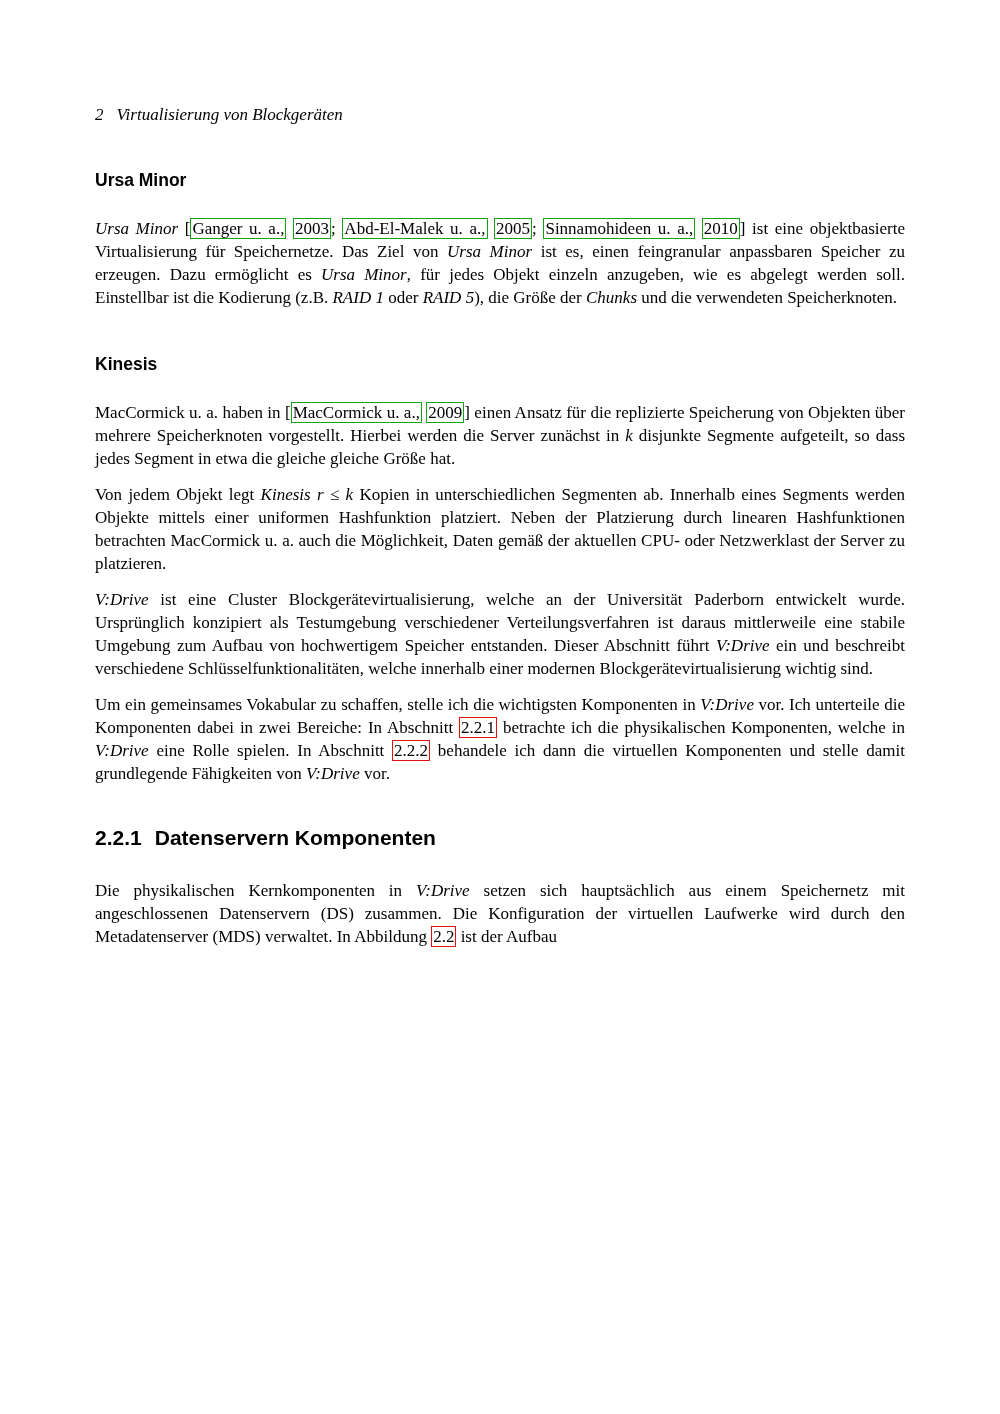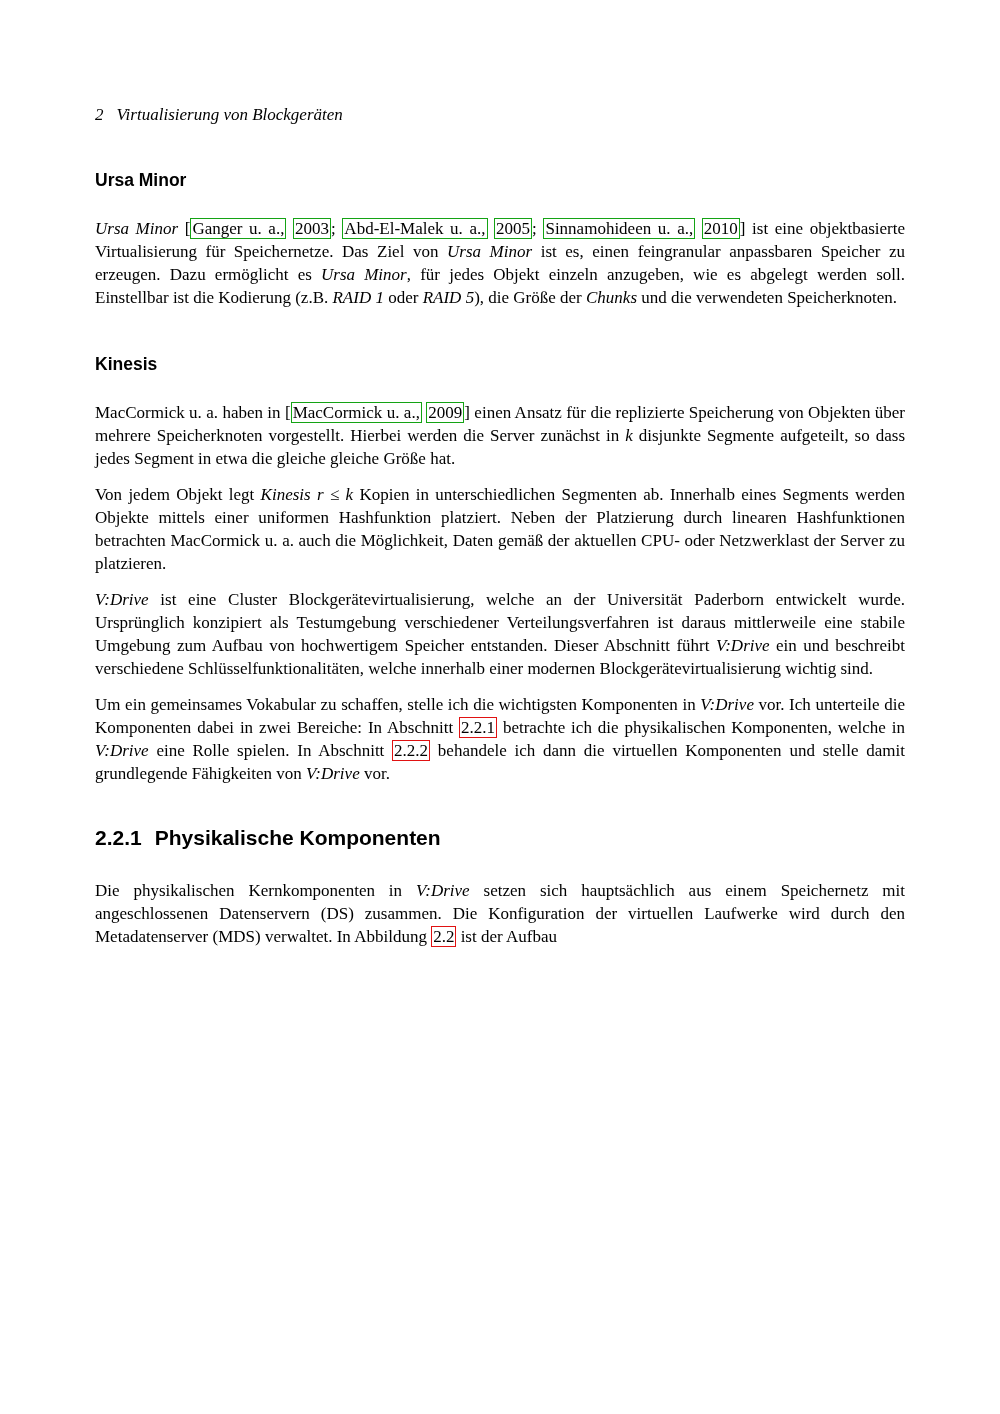--- a/index.html
+++ b/index.html
@@ -89,20 +89,20 @@
   <p class="body-text"><span class="n">MacCormick u. a. haben in [</span><span class="cite">MacCormick u. a.,</span><span class="n"> </span><span class="cite">2009</span><span class="n">] einen Ansatz für die replizierte Speicherung von Objekten über mehrere Speicherknoten vorgestellt. Hierbei werden die Server zunächst in </span><em class="i">k</em><span class="n"> disjunkte Segmente aufgeteilt, so dass jedes Segment in etwa die gleiche gleiche Größe hat.</span></p>
 
   <p class="body-text"><span class="n">Von jedem Objekt legt </span><em class="i">Kinesis</em><span class="n"> </span><em class="i">r</em><span class="n"> ≤ </span><em class="i">k</em><span class="n"> Kopien in unterschiedlichen Segmenten ab. Innerhalb eines Segments werden Objekte mittels einer uniformen Hashfunktion platziert. Neben der Platzierung durch linearen Hashfunktionen betrachten MacCormick u. a. auch die Möglichkeit, Daten gemäß der aktuellen CPU- oder Netzwerklast der Server zu platzieren.</span></p>
 
 
   <p class="body-text"><em class="i">V:Drive</em><span class="n"> ist eine Cluster Blockgerätevirtualisierung, welche an der Universität Paderborn entwickelt wurde. Ursprünglich konzipiert als Testumgebung verschiedener Verteilungsverfahren ist daraus mittlerweile eine stabile Umgebung zum Aufbau von hochwertigem Speicher entstanden. Dieser Abschnitt führt </span><em class="i">V:Drive</em><span class="n"> ein und beschreibt verschiedene Schlüsselfunktionalitäten, welche innerhalb einer modernen Blockgerätevirtualisierung wichtig sind.</span></p>
 
   <p class="body-text"><span class="n">Um ein gemeinsames Vokabular zu schaffen, stelle ich die wichtigsten Komponenten in </span><em class="i">V:Drive</em><span class="n"> vor. Ich unterteile die Komponenten dabei in zwei Bereiche: In Abschnitt </span><span class="ref">2.2.1</span><span class="n"> betrachte ich die physikalischen Komponenten, welche in </span><em class="i">V:Drive</em><span class="n"> eine Rolle spielen. In Abschnitt </span><span class="ref">2.2.2</span><span class="n"> behandele ich dann die virtuellen Komponenten und stelle damit grundlegende Fähigkeiten von </span><em class="i">V:Drive</em><span class="n"> vor.</span></p>
 
   <h2 class="subsection-heading">
-    <span class="subsec-num">2.2.1</span><span>Physikalische Komponenten</span>
+    <span class="subsec-num">2.2.1</span><span>Datenservern Komponenten</span>
   </h2>
 
   <p class="body-text"><span class="n">Die physikalischen Kernkomponenten in </span><em class="i">V:Drive</em><span class="n"> setzen sich hauptsächlich aus einem Speichernetz mit angeschlossenen Datenservern (DS) zusammen. Die Konfiguration der virtuellen Laufwerke wird durch den Metadatenserver (MDS) verwaltet. In Abbildung </span><span class="ref">2.2</span><span class="n"> ist der Aufbau</span></p>
 
   <div class="page-number">40</div>
 
 </div>
 
 </body></html>

